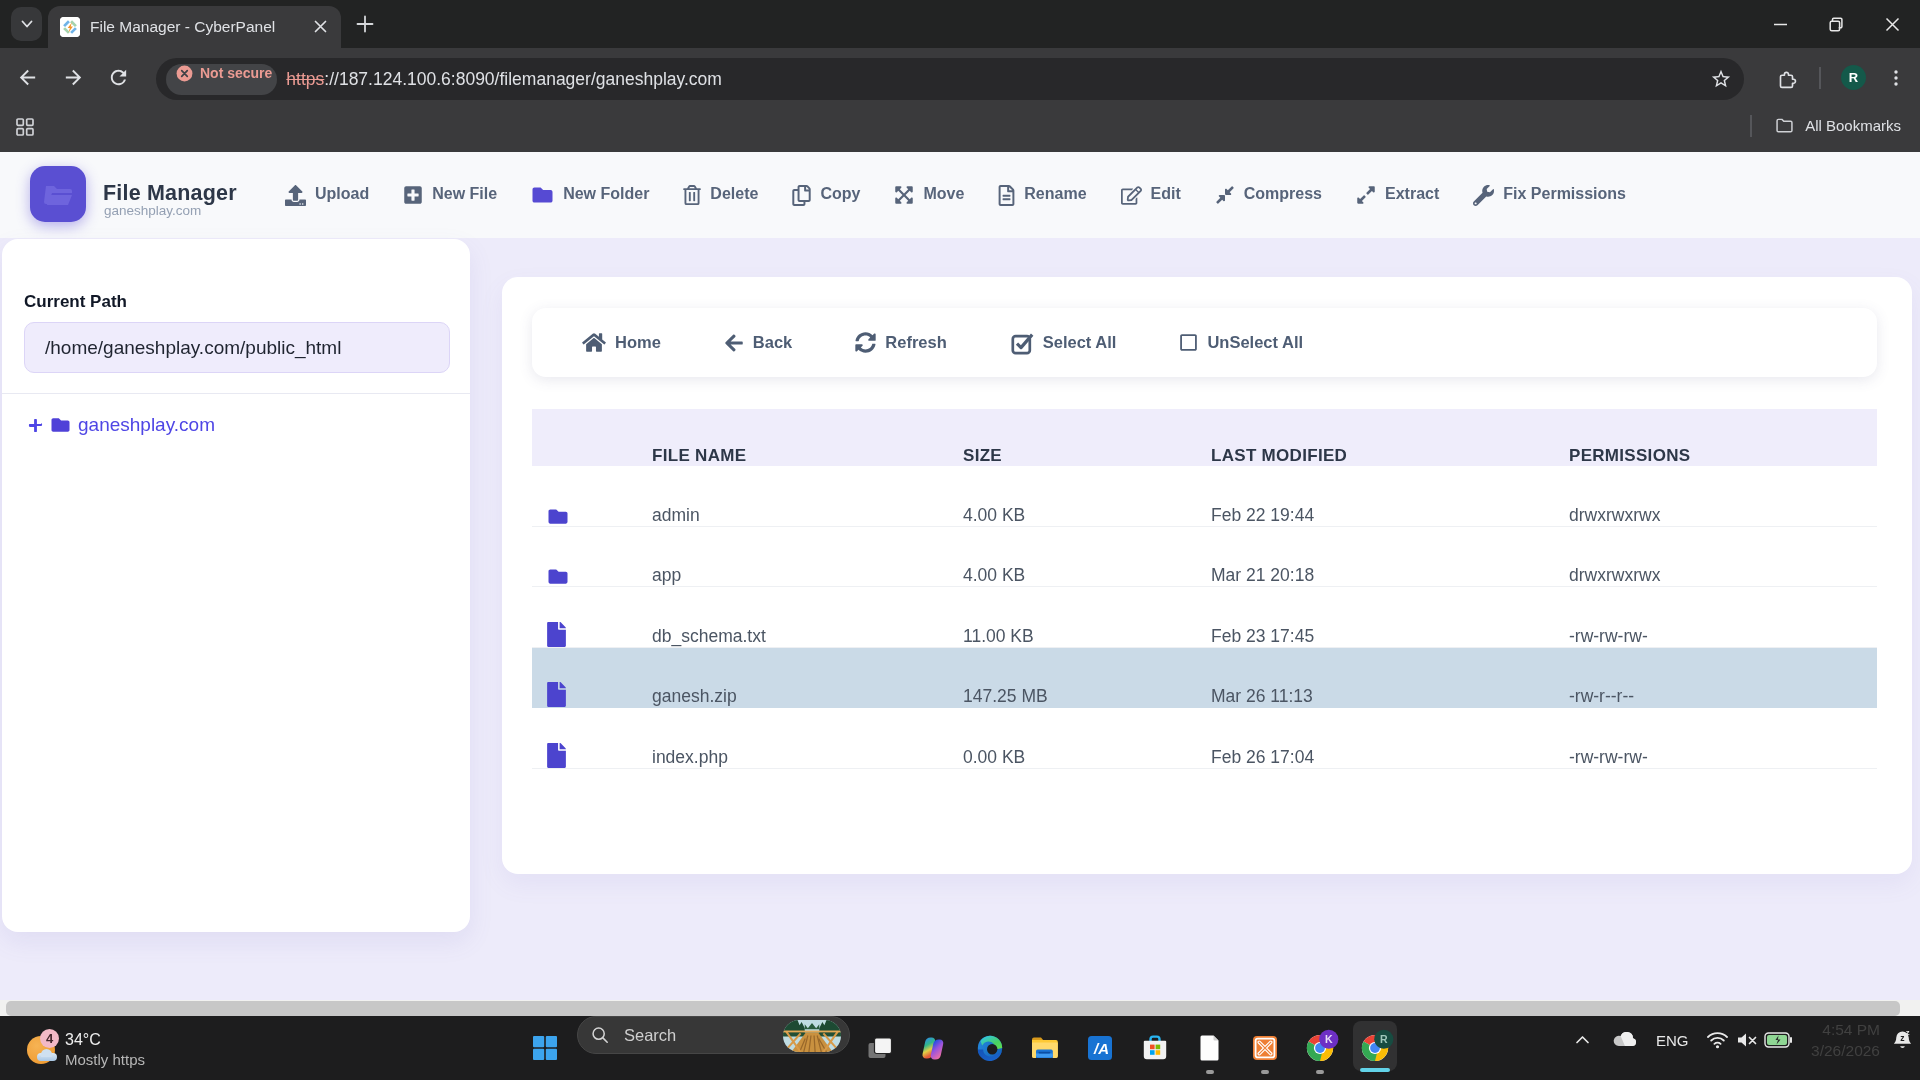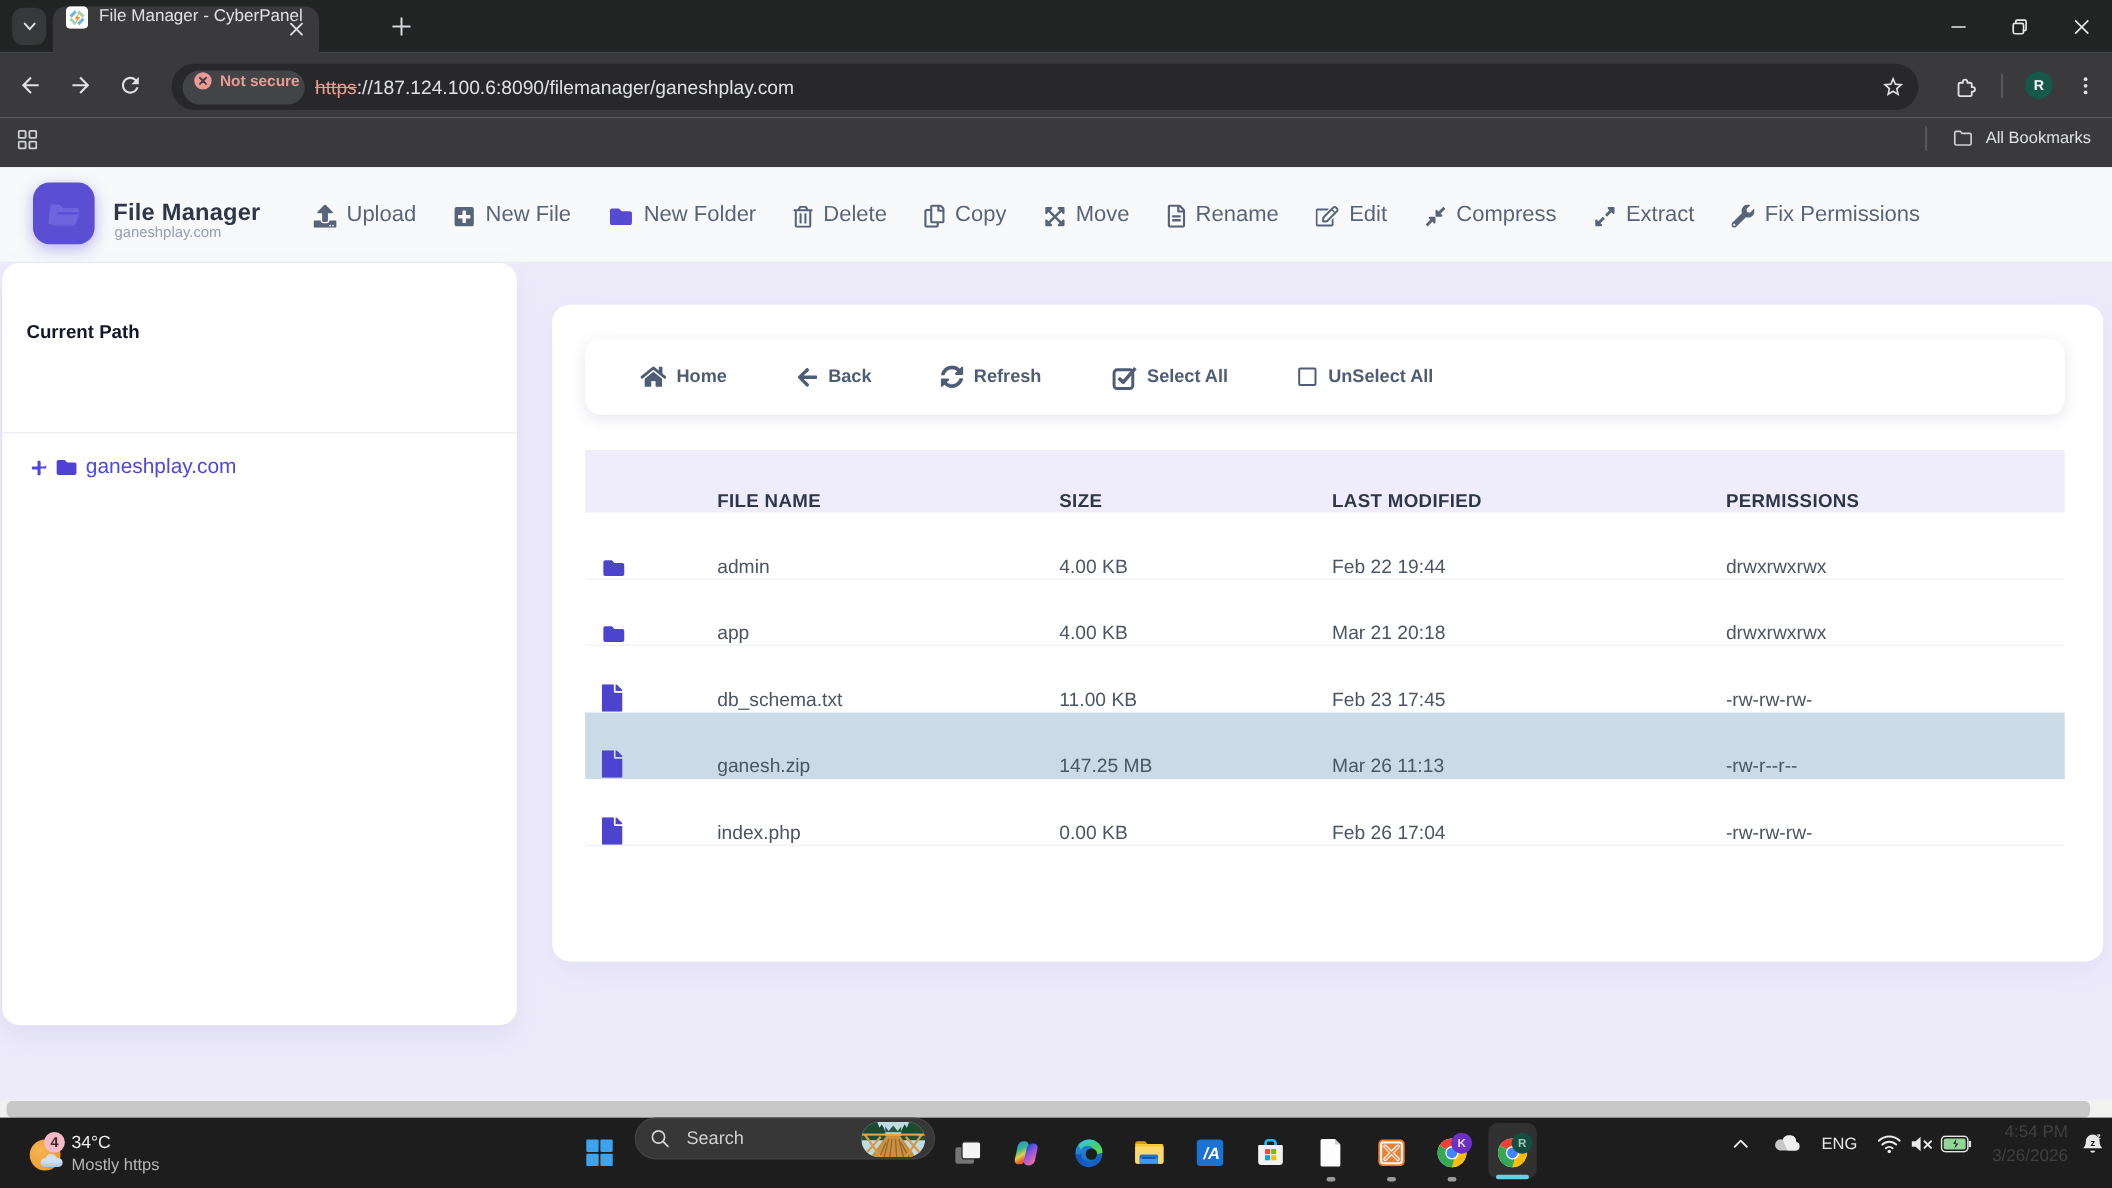--- a/index.html
+++ b/index.html
@@ -3,21 +3,21 @@
 <meta charset="utf-8">
 <style>
 *{margin:0;padding:0;box-sizing:border-box}
 html,body{width:1920px;height:1080px;overflow:hidden}
 body{font-family:"Liberation Sans",sans-serif;position:relative;background:#edebfa;-webkit-font-smoothing:antialiased}
 svg{display:block}
 
 
 .titlebar{position:absolute;left:0;top:0;width:1920px;height:48px;background:#222323}
 .tabsearch{position:absolute;left:11px;top:7px;width:31px;height:34px;background:#37383a;border-radius:10px;display:flex;align-items:center;justify-content:center}
-.tab{position:absolute;left:48px;top:6px;width:242px;height:42px;background:#3a3a3c;border-radius:12px 12px 0 0;display:flex;}
+.tab{position:absolute;left:48px;top:6px;width:293px;height:42px;background:#3a3a3c;border-radius:12px 12px 0 0;display:flex;align-items:center;}
 .tab .fav{width:20px;height:20px;margin-left:12px;border-radius:4px;background:#fff;position:relative}
 .tab .title{color:#dfe1e5;font-size:15.5px;margin-left:10px;white-space:nowrap}
 .tab .close{position:absolute;right:13px;top:13px;color:#dfe1e5}
 .newtab{position:absolute;left:354px;top:13px;color:#d6d8db}
 .wincontrols{position:absolute;right:0;top:0;height:48px;display:flex;align-items:center}
 .winbtn{width:56px;height:48px;display:flex;align-items:center;justify-content:center;color:#e8e8e8}
 
 .toolbar{position:absolute;left:0;top:48px;width:1920px;height:59px;background:#3a3a3c;display:flex;align-items:center}
 .navic{color:#dfe1e5;display:flex;align-items:center;justify-content:center}
 .addr{position:absolute;left:156px;top:58px;width:1588px;height:42px;border-radius:21px;background:#28282a;display:flex;align-items:center}
@@ -29,21 +29,21 @@
 
 .bookmarks{position:absolute;left:0;top:107px;width:1920px;height:45px;background:#3a3a3c}
 .allbm{position:absolute;right:19px;top:107px;height:37px;display:flex;align-items:center;color:#dfe1e5;font-size:15px}
 
 
 .appheader{position:absolute;left:0;top:152px;width:1920px;height:86px;background:#f8f9fb}
 .logo{position:absolute;left:30px;top:14px;width:56px;height:56px;border-radius:15px;background:#5a4fd2;box-shadow:0 4px 14px rgba(97,83,216,.45)}
 .apptitle{position:absolute;left:103px;top:29px;font-size:21.5px;font-weight:bold;color:#2d3748;letter-spacing:.2px}
 .appsub{position:absolute;left:104px;top:51px;font-size:13.5px;color:#94a0b3}
 .menu{position:absolute;left:285px;top:0;height:86px;display:flex;align-items:center;gap:34px}
-.mitem{display:flex;align-items:flex-end;gap:9px;color:#57647a;font-size:20px;font-weight:normal;white-space:nowrap}
+.mitem{display:flex;align-items:flex-start;gap:9px;color:#57647a;font-size:16px;font-weight:bold;white-space:nowrap}
 .mitem svg{flex:0 0 auto}
 
 
 .sidebar{position:absolute;left:2px;top:239px;width:468px;height:693px;background:#fff;border-radius:16px;box-shadow:0 10px 24px rgba(110,100,190,.10)}
 .cplabel{position:absolute;left:22px;top:53px;font-size:17px;font-weight:bold;color:#111827}
 .cpinput{position:absolute;left:22px;top:83px;width:426px;height:51px;background:#efecfc;border:1px solid #dcd5f7;border-radius:10px;display:flex;align-items:center;color:#1f2430;font-size:19px;padding-left:20px}
 .sdivider{position:absolute;left:0;top:154px;width:468px;height:1px;background:#e8e9f2}
 .tree{position:absolute;left:26px;top:175px;display:flex;align-items:center;gap:7px;color:#4f46e5;font-size:19px}
 
 .maincard{position:absolute;left:502px;top:277px;width:1410px;height:597px;background:#fff;border-radius:16px;box-shadow:0 10px 24px rgba(110,100,190,.08)}
@@ -271,20 +271,21 @@
       <svg width="21" height="21" viewBox="0 0 512 512">
           <path d="M507.73 109.1c-2.24-9.03-13.54-12.09-20.12-5.51l-74.36 74.36-67.88-11.31-11.31-67.88 74.36-74.36c6.62-6.62 3.43-17.9-5.66-20.16-47.38-11.74-99.55.91-136.58 37.93-39.64 39.64-50.55 97.1-34.05 147.2L18.74 402.76c-24.99 24.99-24.99 65.51 0 90.5 24.99 24.99 65.51 24.99 90.5 0l213.21-213.21c50.12 16.71 107.47 5.68 147.37-34.22 37.07-37.07 49.7-89.32 37.91-136.73zM64 472c-13.25 0-24-10.75-24-24 0-13.26 10.75-24 24-24s24 10.74 24 24c0 13.25-10.75 24-24 24z" fill="#57647a"></path>
         </svg>
       <span>Fix Permissions</span>
     </div>
   </div>
 </div>
 
 <div class="sidebar">
   <div class="cplabel">Current Path</div>
+  <div class="cpinput">/home/ganeshplay.com/public_html</div>
   <div class="sdivider"></div>
   <div class="tree">
     <svg width="15" height="15" viewBox="0 0 448 512">
         <path d="M416 208H272V64c0-17.67-14.33-32-32-32h-32c-17.67 0-32 14.33-32 32v144H32c-17.67 0-32 14.33-32 32v32c0 17.67 14.33 32 32 32h144v144c0 17.67 14.33 32 32 32h32c17.67 0 32-14.33 32-32V272h144c17.67 0 32-14.33 32-32v-32c0-17.67-14.33-32-32-32z" fill="#4f46e5"></path>
       </svg>
     <svg width="21" height="18" viewBox="0 0 512 512">
         <path d="M464 128H272l-64-64H48C21.5 64 0 85.5 0 112v288c0 26.5 21.5 48 48 48h416c26.5 0 48-21.5 48-48V176c0-26.5-21.5-48-48-48z" fill="#4f41d8"></path>
       </svg>
     <span>ganeshplay.com</span>
   </div>

